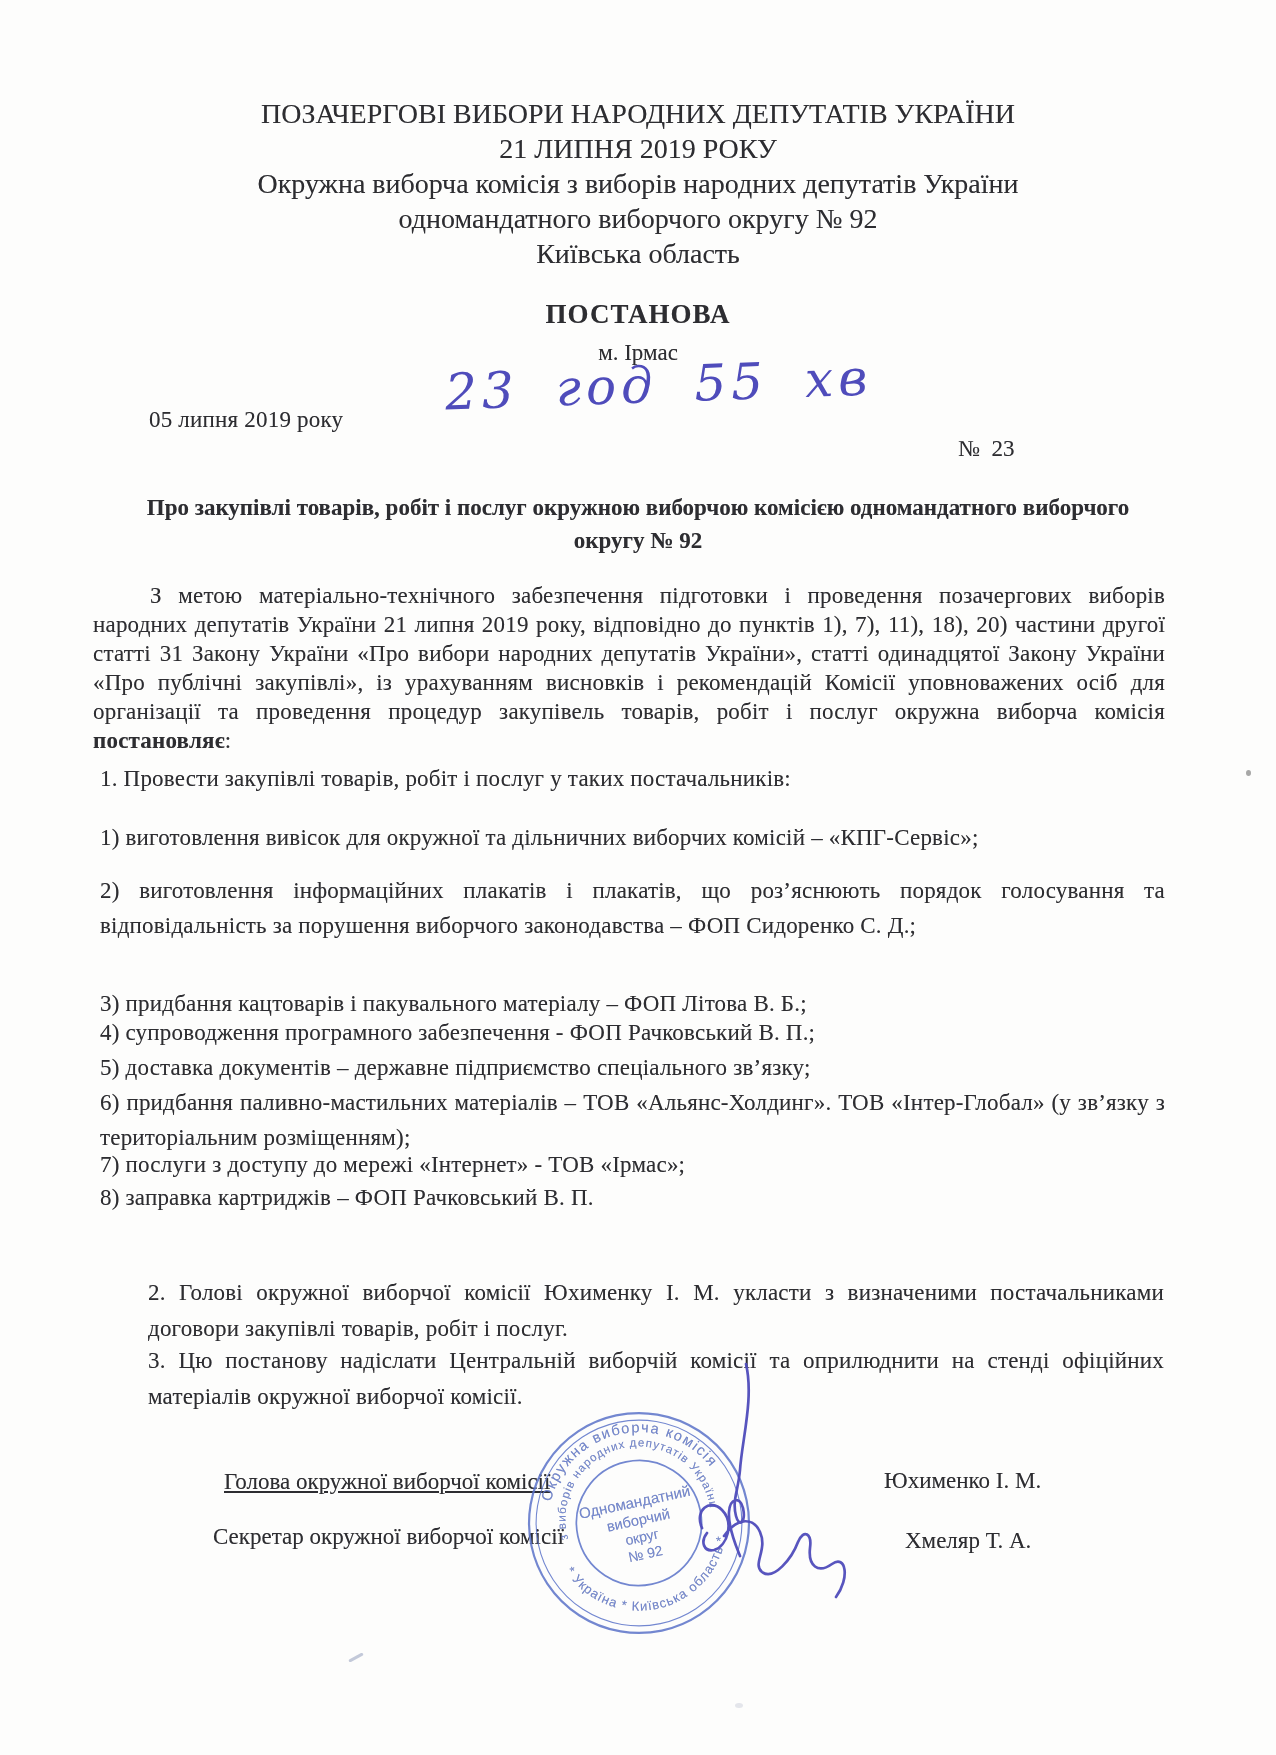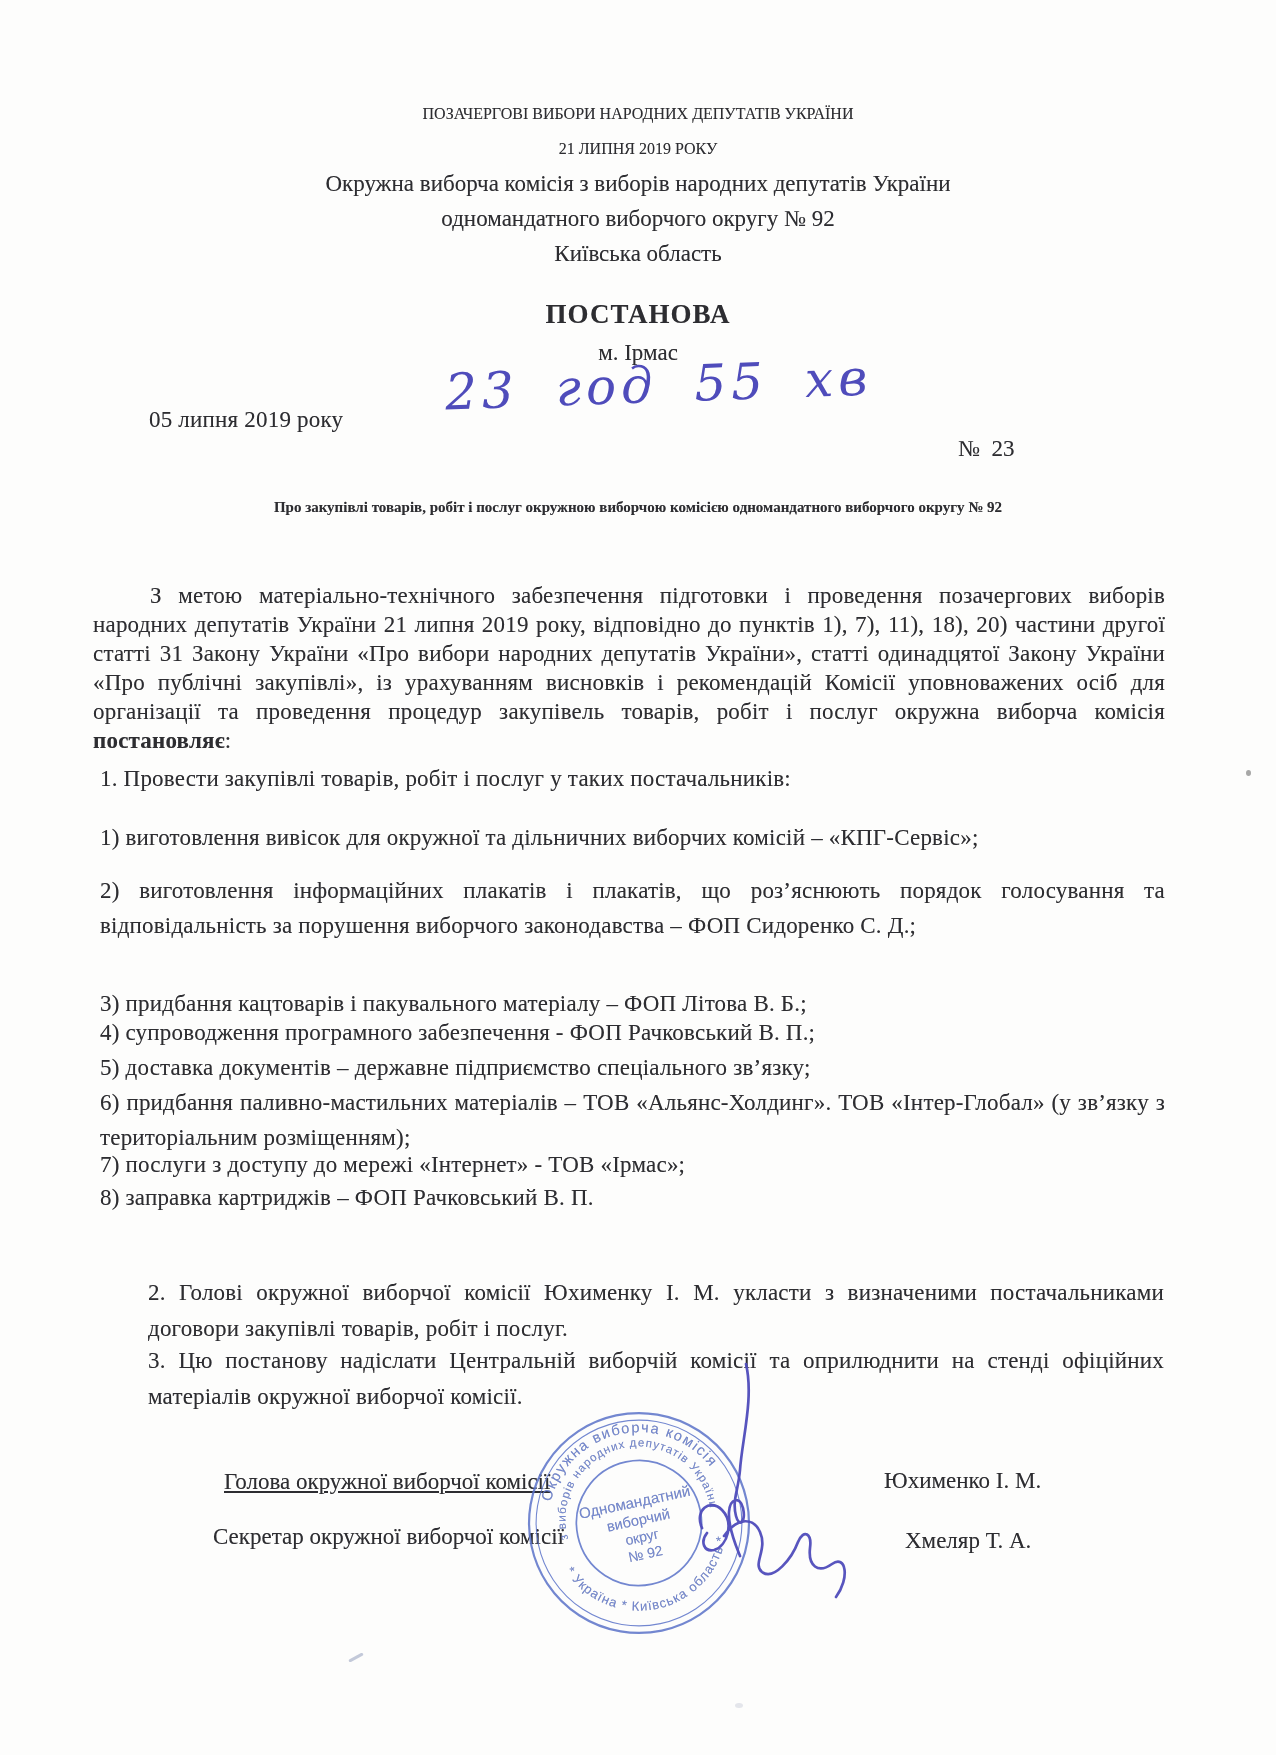--- a/index.html
+++ b/index.html
@@ -16,35 +16,35 @@
     background:var(--paper);
     font-family:"Liberation Serif","DejaVu Serif",serif;
     color:var(--ink);
     overflow:hidden;
     text-shadow:0 0 .5px rgba(45,45,50,.35);
   }
   .abs{position:absolute;margin:0;}
   
   .doc-header{top:96px;left:0;width:100%;text-align:center;}
   .doc-header .hl{line-height:35px;}
-  .hl-caps{font-size:16px;}
-  .hl-reg{font-size:23px;}
+  .hl-caps{font-size:28px;}
+  .hl-reg{font-size:28px;}
   .doc-type{top:299px;left:0;width:100%;text-align:center;font-size:27px;font-weight:bold;letter-spacing:1px;}
   .place{top:340px;left:0;width:100%;text-align:center;font-size:23px;}
   
   .date{left:149px;top:407px;font-size:23px;}
   .hand-time{
     left:445px;top:356px;font-size:50px;
     font-style:italic;font-family:"DejaVu Serif",serif;
     color:var(--hand);letter-spacing:5px;word-spacing:16px;
     transform:rotate(-2deg);text-shadow:none;
   }
   .doc-number{left:958px;top:407px;font-size:23px;white-space:pre;margin-top:29px;}
   
-  .subject{left:118px;top:491px;width:1040px;text-align:center;font-weight:bold;font-size:15px;line-height:33px;}
+  .subject{left:118px;top:491px;width:1040px;text-align:center;font-weight:bold;font-size:23px;line-height:33px;}
   
   .body-text{font-size:23px;letter-spacing:.2px;}
   .preamble{left:93px;top:581px;width:1072px;line-height:29px;text-align:justify;text-indent:57px;}
   .clause-intro{left:100px;top:766px;width:1065px;}
   .item{left:100px;width:1065px;line-height:35px;text-align:justify;}
   .item-1{top:820px;}
   .item-2{top:873px;}
   .item-3{top:986px;font-family:Liberation Serif, serif;}
   .item-4{top:1015px;}
   .item-5{top:1050px;}

